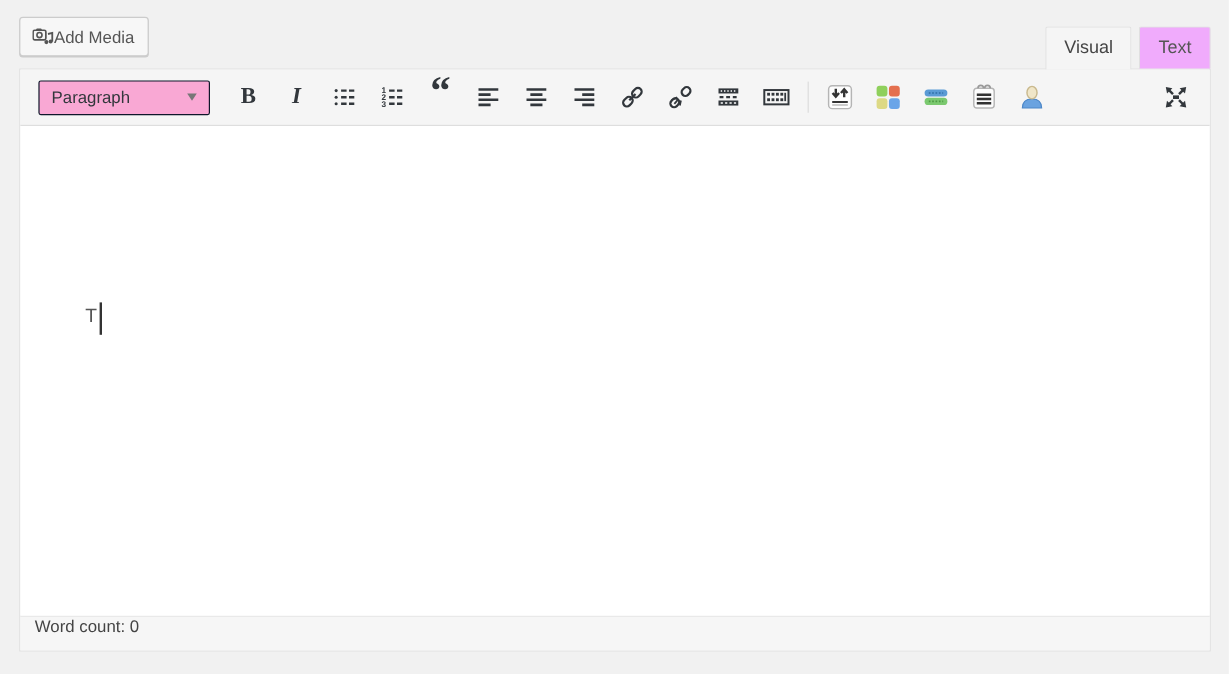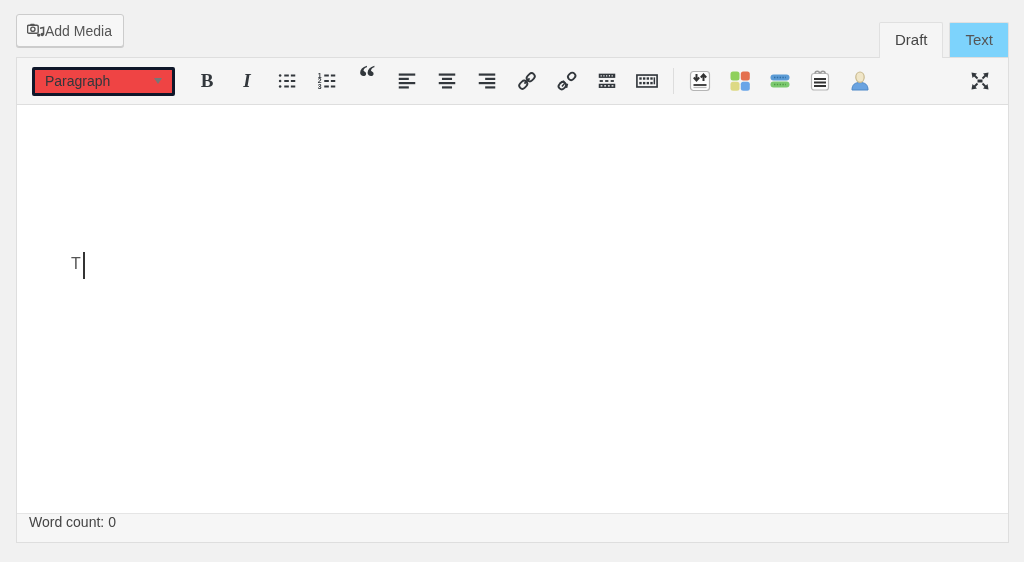--- a/index.html
+++ b/index.html
@@ -24,40 +24,40 @@
     font-size:14px; color:#555; cursor:pointer;
     box-shadow:0 1px 0 #ccc;
   }
   .add-media-btn svg { display:block; }
   .editor-tabs { position:absolute; right:0; bottom:0; display:flex; gap:6px; }
   .tab {
     height:35px; line-height:34px; padding:0 15px;
     font-size:15px; color:#555;
     border:1px solid #e0e0e0; border-bottom:none;
     border-radius:2px 2px 0 0;
-    background:#7dd3fc; cursor:pointer;
+    background:#f0abfc; cursor:pointer;
   }
   .tab.active {
     background:#f5f5f5; color:#454545;
     margin-bottom:-1px; height:36px; z-index:2; position:relative;
   }
 
   
   .editor-box { border:1px solid #dedede; background:#fff; }
 
   
   .toolbar {
     height:47px; background:#f5f5f5;
     border-bottom:1px solid #dedede;
     display:flex; align-items:center;
     padding:0 8px;
   }
   .format-select {
     width:143px; height:29px; margin:0 12px 0 7px;
-    background:#ef4444; border:3px solid #0f172a; border-radius:2px;
+    background:#f9a8d4; border:1px solid #0f172a; border-radius:2px;
     display:flex; align-items:center; justify-content:space-between;
     padding:0 10px 0 10px; font-size:14px; color:#32373c; cursor:pointer;
     flex:0 0 auto;
   }
   .format-select .caret {
     width:0; height:0;
     border-left:4.5px solid transparent; border-right:4.5px solid transparent;
     border-top:6px solid #777;
   }
   .tb-btn {
@@ -110,21 +110,21 @@
           <circle cx="6.5" cy="7" r="2.4" fill="none" stroke="#555" stroke-width="1.5"></circle>
           <path d="M14.5 6 L18.5 5 L18.5 13" fill="none" stroke="#555" stroke-width="1.7"></path>
           <circle cx="13" cy="13.6" r="1.9" fill="#555"></circle>
           <circle cx="17" cy="13" r="1.9" fill="#555"></circle>
         </svg>
       </span>
       <span>Add Media</span>
     </div>
 
     <div class="editor-tabs">
-      <div class="tab active">Draft</div>
+      <div class="tab active">Visual</div>
       <div class="tab">Text</div>
     </div>
   </div>
 
   <div class="editor-box">
 
     <div class="toolbar">
 
       <div class="format-select">
         <span>Paragraph</span>

